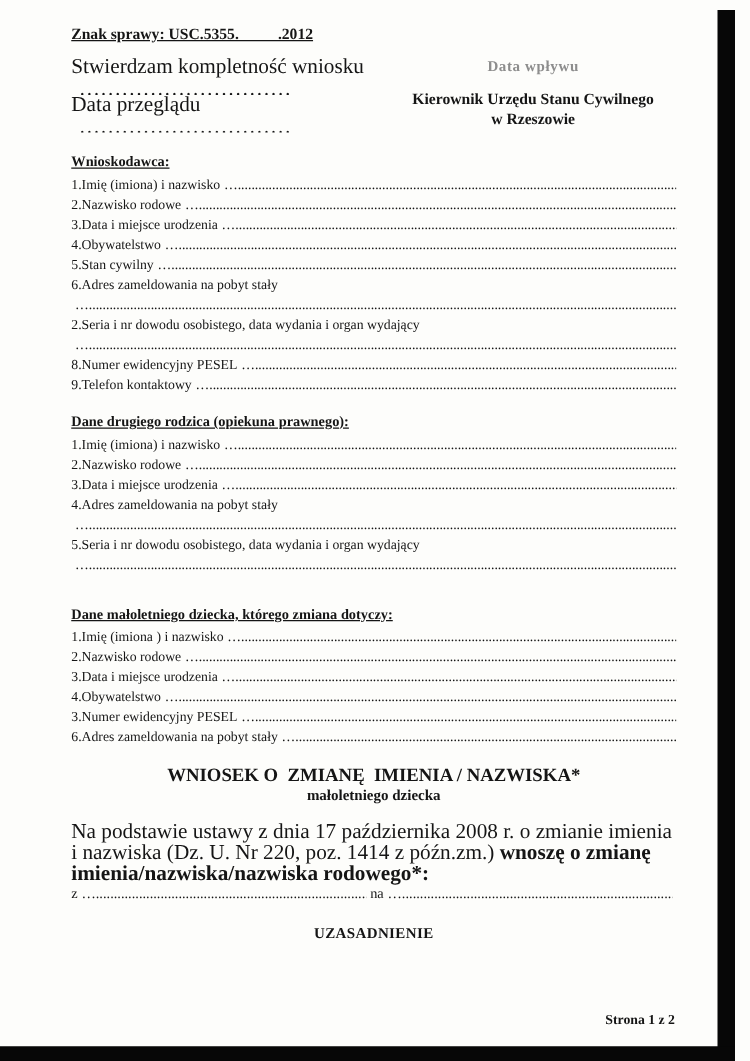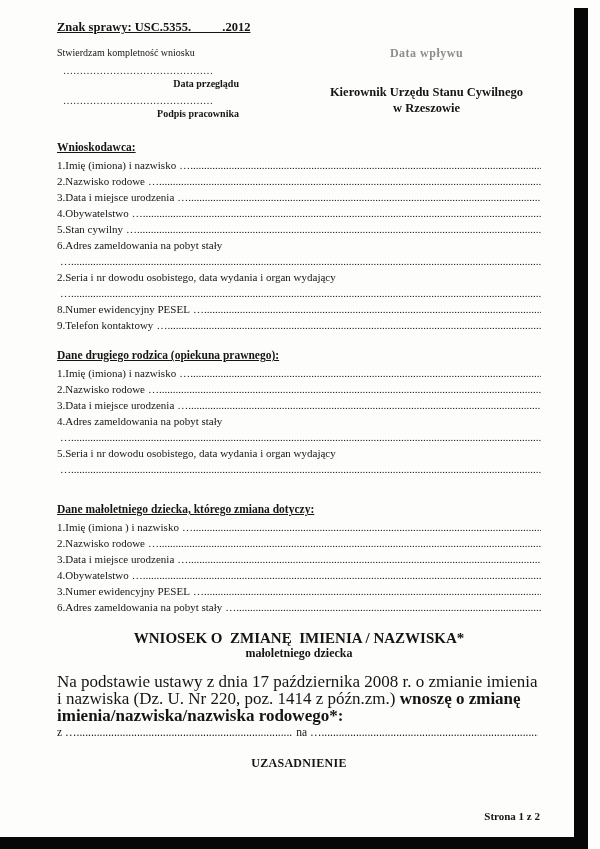--- a/index.html
+++ b/index.html
@@ -10,28 +10,28 @@
     overflow:hidden;
   }
   .content{position:absolute;left:57px;top:20px;width:484px;}
 
   .case-number{
     font-weight:bold;font-size:12.5px;text-decoration:underline;
     white-space:pre;margin-bottom:10px;
   }
 
   .top-row{display:flex;margin-bottom:16px;}
-  .top-left{width:255px;font-size:10px;line-height:15px;}
+  .top-left{width:255px;font-size:17px;line-height:15px;}
   .note{margin-bottom:3px;}
   .sig-line{width:170px;margin-left:6px;overflow:hidden;white-space:nowrap;height:13px;}
   .sig-line::after{content:"………………………………………";}
-  .sig-caption{width:182px;text-align:right;margin-bottom:2px;font-weight:bold;}
+  .sig-caption{width:182px;text-align:left;margin-bottom:2px;}
   .top-right{flex:1;text-align:center;}
   .stamp{color:#8d8d8d;font-weight:bold;font-size:12px;letter-spacing:.5px;margin-top:1px;}
-  .office{margin-top:23px;font-weight:bold;font-size:12.5px;line-height:1.3;}
+  .office{margin-top:10px;font-weight:bold;font-size:12.5px;line-height:1.3;}
 
   .section{margin-bottom:14px;}
   .section:nth-child(2){margin-bottom:24px;}
   .section-title{font-weight:bold;font-size:11.5px;text-decoration:underline;margin-bottom:2px;line-height:16px;}
   .field{display:flex;font-size:11px;line-height:16px;}
   .flabel{flex:0 0 auto;}
   .dots{flex:1 1 auto;overflow:hidden;white-space:nowrap;margin-left:3px;}
   .dots::after{content:"…...............................................................................................................................................................................";}
   .dotline{overflow:hidden;white-space:nowrap;font-size:11px;line-height:16px;padding-left:3px;}
   .dotline::after{content:"…...............................................................................................................................................................................";}
@@ -60,21 +60,20 @@
   <div class="content">
 
     <div class="case-number">Znak sprawy: USC.5355.          .2012</div>
 
     <div class="top-row">
       <div class="top-left">
         <div class="note">Stwierdzam kompletność wniosku</div>
         <div class="sig-line"></div>
         <div class="sig-caption">Data przeglądu</div>
         <div class="sig-line"></div>
-        <div class="sig-caption">Podpis pracownika</div>
       </div>
       <div class="top-right">
         <div class="stamp">Data wpływu</div>
         <div class="office">
           <div>Kierownik Urzędu Stanu Cywilnego</div>
           <div>w Rzeszowie</div>
         </div>
       </div>
     </div>
 

